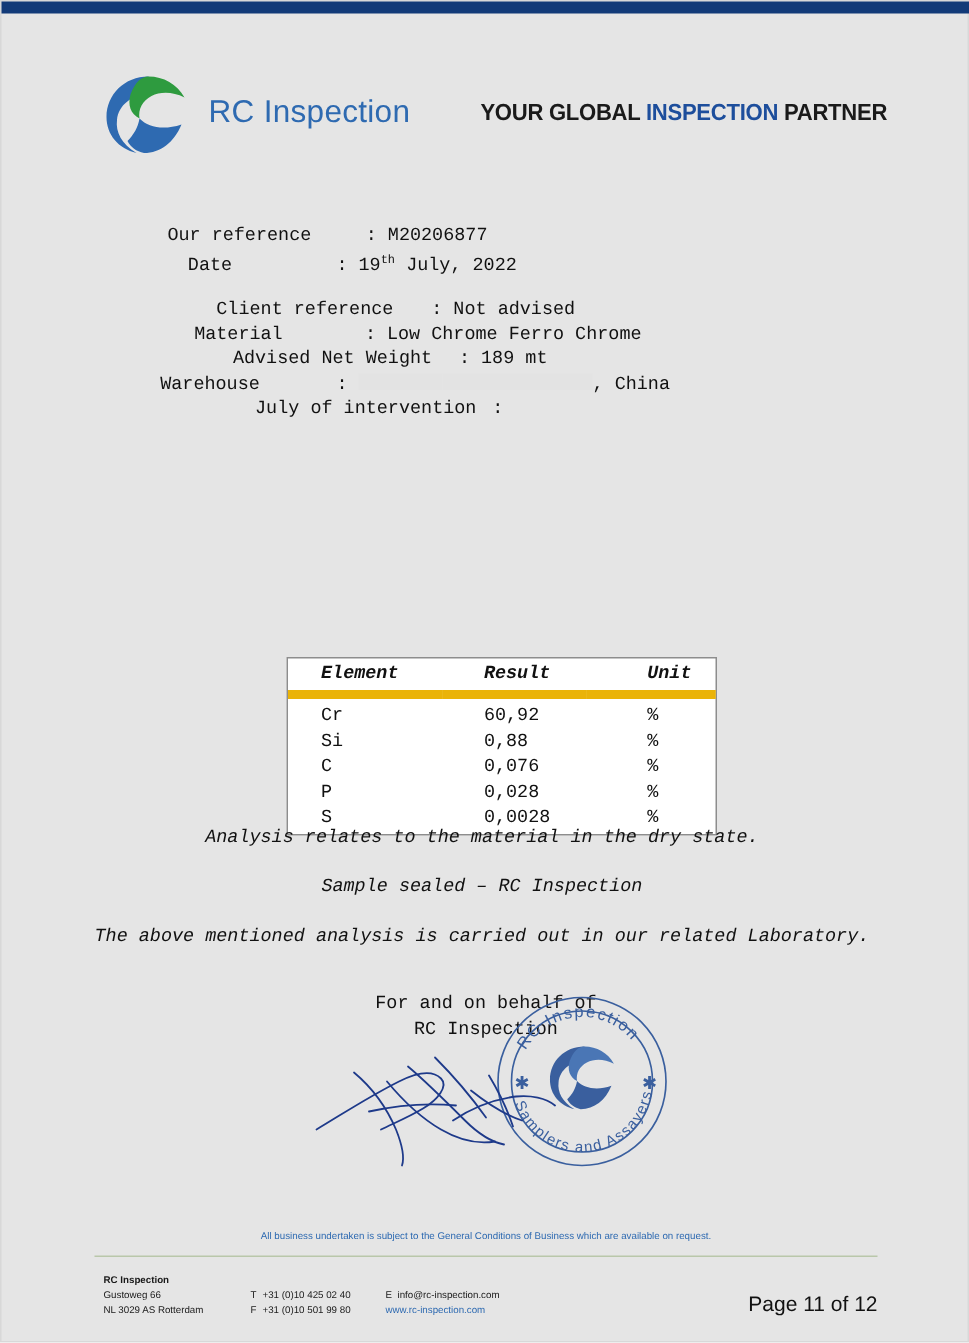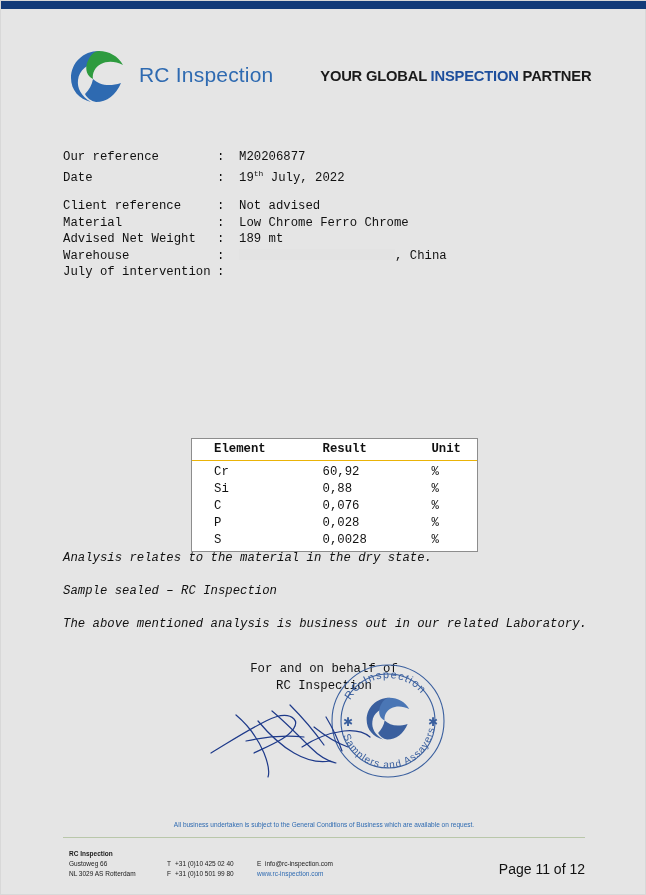--- a/index.html
+++ b/index.html
@@ -63,20 +63,21 @@
     transform: scaleX(0.95);
     transform-origin: right center;
   }
   .tagline .accent { color: #1d4e9c; }
 
   
   .mono {
     font-family: "Liberation Mono", "DejaVu Sans Mono", monospace;
     font-size: 12.3px;
     color: #111111;
+    text-align: center;
   }
   .ref-block {
     position: absolute;
     left: 62px; top: 148px;
     line-height: 16.5px;
   }
   .row { white-space: pre; }
   .lbl { display: inline-block; width: 154px; }
   .colon { display: inline-block; width: 22px; }
   .sup { font-size: 8px; vertical-align: super; }
@@ -107,22 +108,23 @@
   .results table {
     border-collapse: collapse;
     width: 100%;
     font-family: "Liberation Mono", "DejaVu Sans Mono", monospace;
     font-size: 12.3px;
     color: #111111;
   }
   .results th {
     font-weight: bold;
     padding: 3px 0 4px 0;
-    border-bottom: 1px solid #eab308;
+    border-bottom: 6px solid #eab308;
     text-align: center;
+    font-style: italic;
   }
   .results th.c1, .results td.c1 { width: 36%; text-align: left; padding-left: 22px; }
   .results th.c2, .results td.c2 { width: 34%; text-align: left; padding-left: 28px; }
   .results th.c3, .results td.c3 { width: 30%; text-align: left; padding-left: 40px; }
   .results td {
     padding: 1.5px 0;
   }
   .results tbody tr:first-child td { padding-top: 4px; }
   .results tbody tr:last-child td { padding-bottom: 4px; }
 
@@ -274,21 +276,21 @@
           <td class="c2">0,0028</td>
           <td class="c3">%</td>
         </tr>
       </tbody>
     </table>
   </div>
 
   <div class="statements mono">
     <p>Analysis relates to the material in the dry state.</p>
     <p>Sample sealed – RC Inspection</p>
-    <p>The above mentioned analysis is business out in our related Laboratory.</p>
+    <p>The above mentioned analysis is carried out in our related Laboratory.</p>
   </div>
 
   <div class="sign-area">
     <div class="sign-lines mono">
       <div>For and on behalf of</div>
       <div>RC Inspection</div>
     </div>
   </div>
 
   <div class="stamp">

